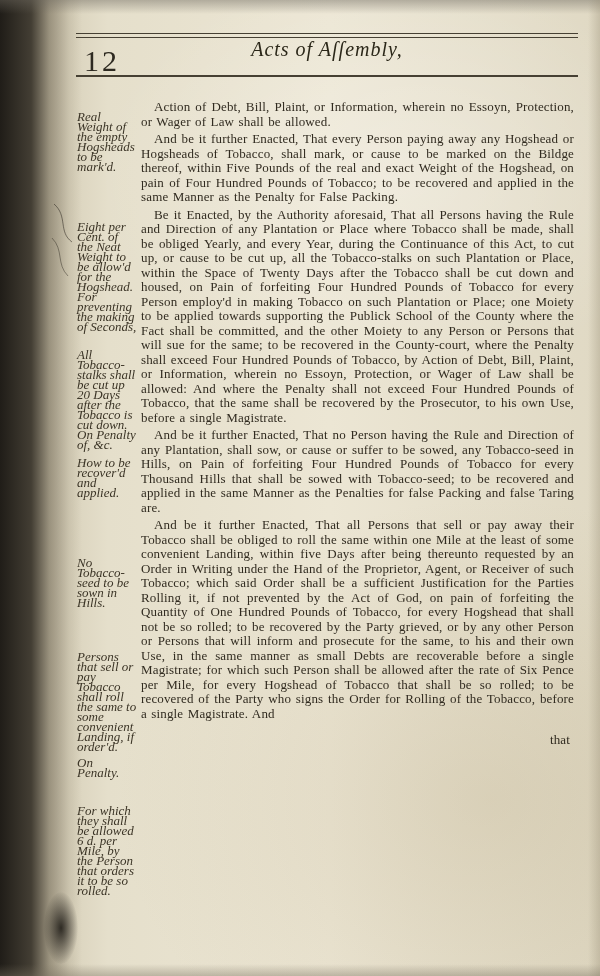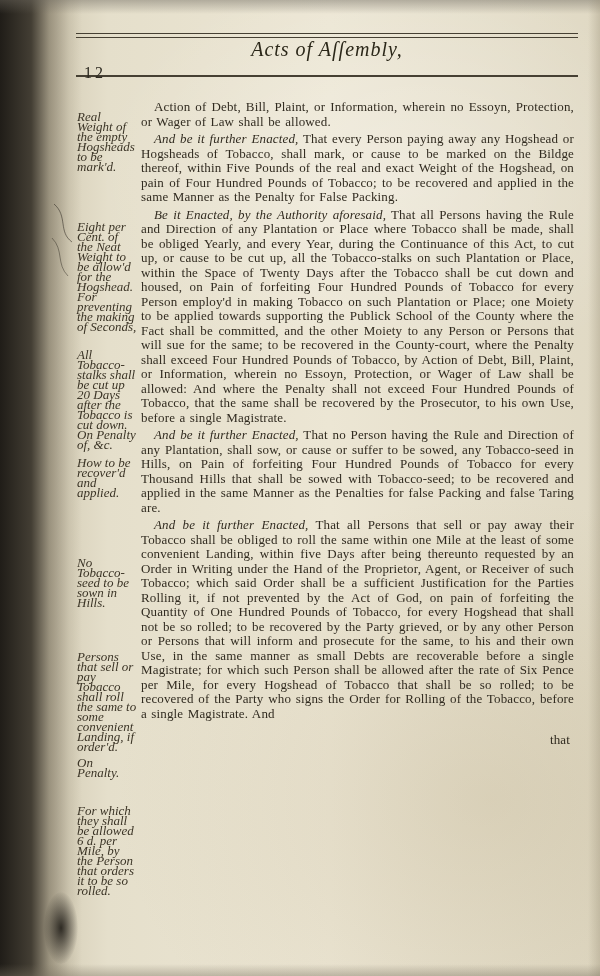--- a/index.html
+++ b/index.html
@@ -24,32 +24,32 @@
   .edge-right { position:absolute; top:0; right:0; bottom:0; width:12px;
     background:linear-gradient(270deg, rgba(150,140,115,0.35), rgba(150,140,115,0)); }
   .edge-bottom { position:absolute; left:0; right:0; bottom:0; height:12px;
     background:linear-gradient(0deg, rgba(120,112,95,0.4), rgba(120,112,95,0)); }
 
   .rule { position:absolute; left:76px; width:502px; height:1px; background:#464033; }
   .rule.r1 { top:33px; }
   .rule.r2 { top:37px; }
   .rule.r3 { top:75px; height:2px; }
 
-  .page-number { position:absolute; left:84px; top:44px; font-size:16px; letter-spacing:3px;margin-top:20px; }
+  .page-number { position:absolute; left:84px; top:44px; font-size:30px; letter-spacing:3px; }
   .page-title  { position:absolute; left:76px; top:38px; width:502px; text-align:center;
     font-style:italic; font-size:20px; letter-spacing:1px; color:#2b2719; }
 
   .mnote { position:absolute; left:77px; width:60px; font-size:13px; line-height:10px;
     font-style:italic; color:#3b3426; }
 
   .main { position:absolute; left:141px; top:100px; width:433px;
     text-align:justify; font-size:13px; line-height:14.5px;
     letter-spacing:0.15px; word-spacing:1px; color:#312b20; }
   .para { margin:0 0 3px 0; text-indent:13px; }
-  .lead { font-style:italic; }
+  .lead { }
   .catchword-row { text-align:right; margin-top:12px; padding-right:4px; }
 
   .thread-marks { position:absolute; left:48px; top:198px; }
   .ink-stain { position:absolute; left:44px; top:892px; width:34px; height:72px;
     border-radius:50%;
     background:radial-gradient(ellipse, rgba(22,19,15,0.85), rgba(22,19,15,0) 72%); }
 </style>
 </head>
 <body>
 

